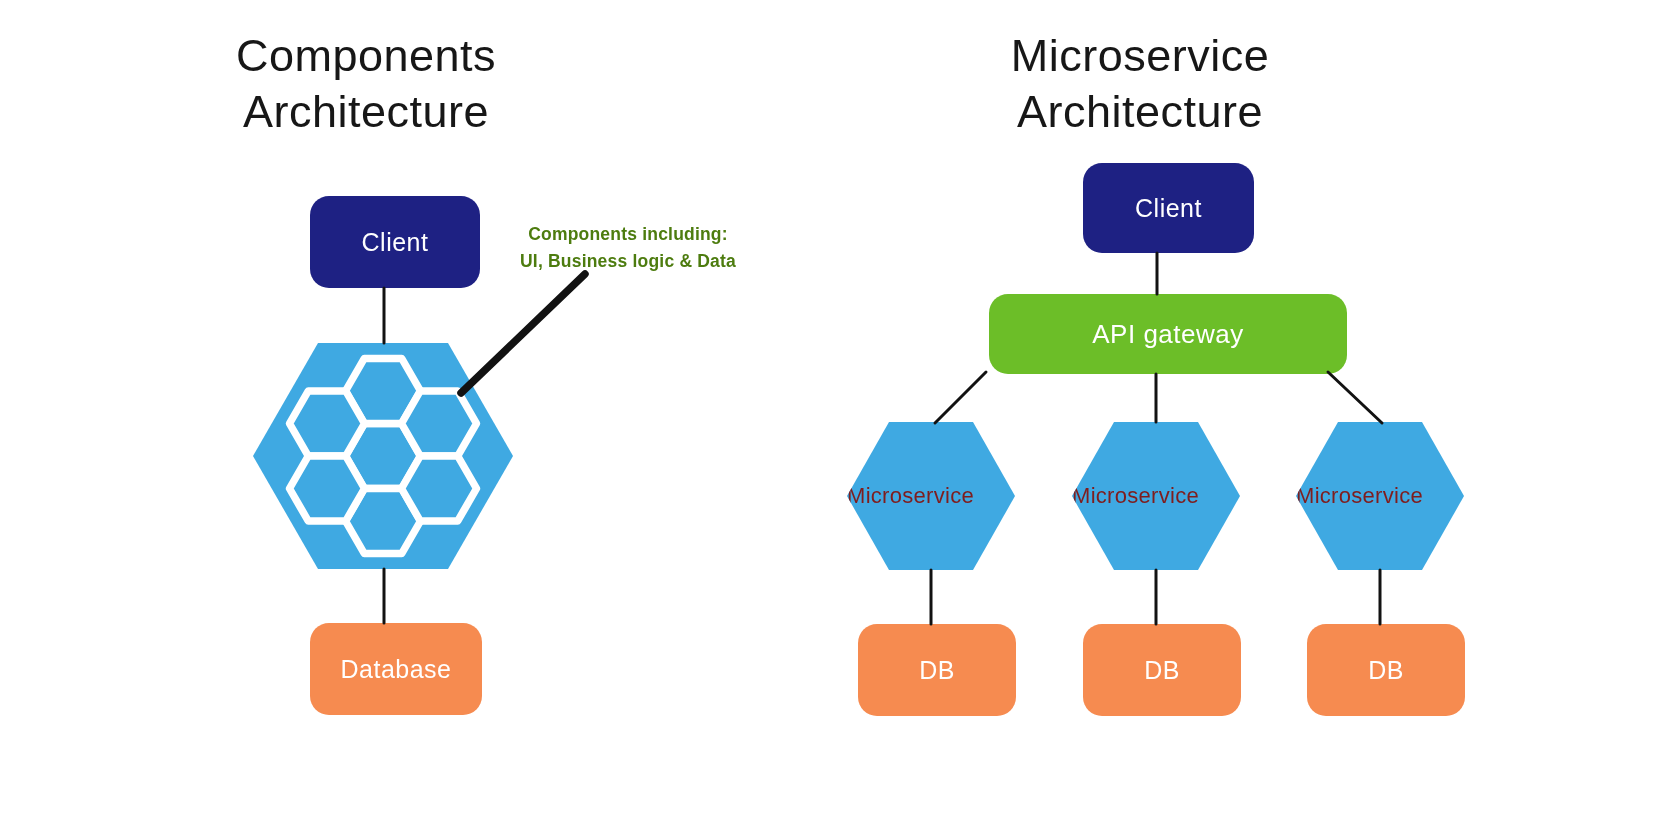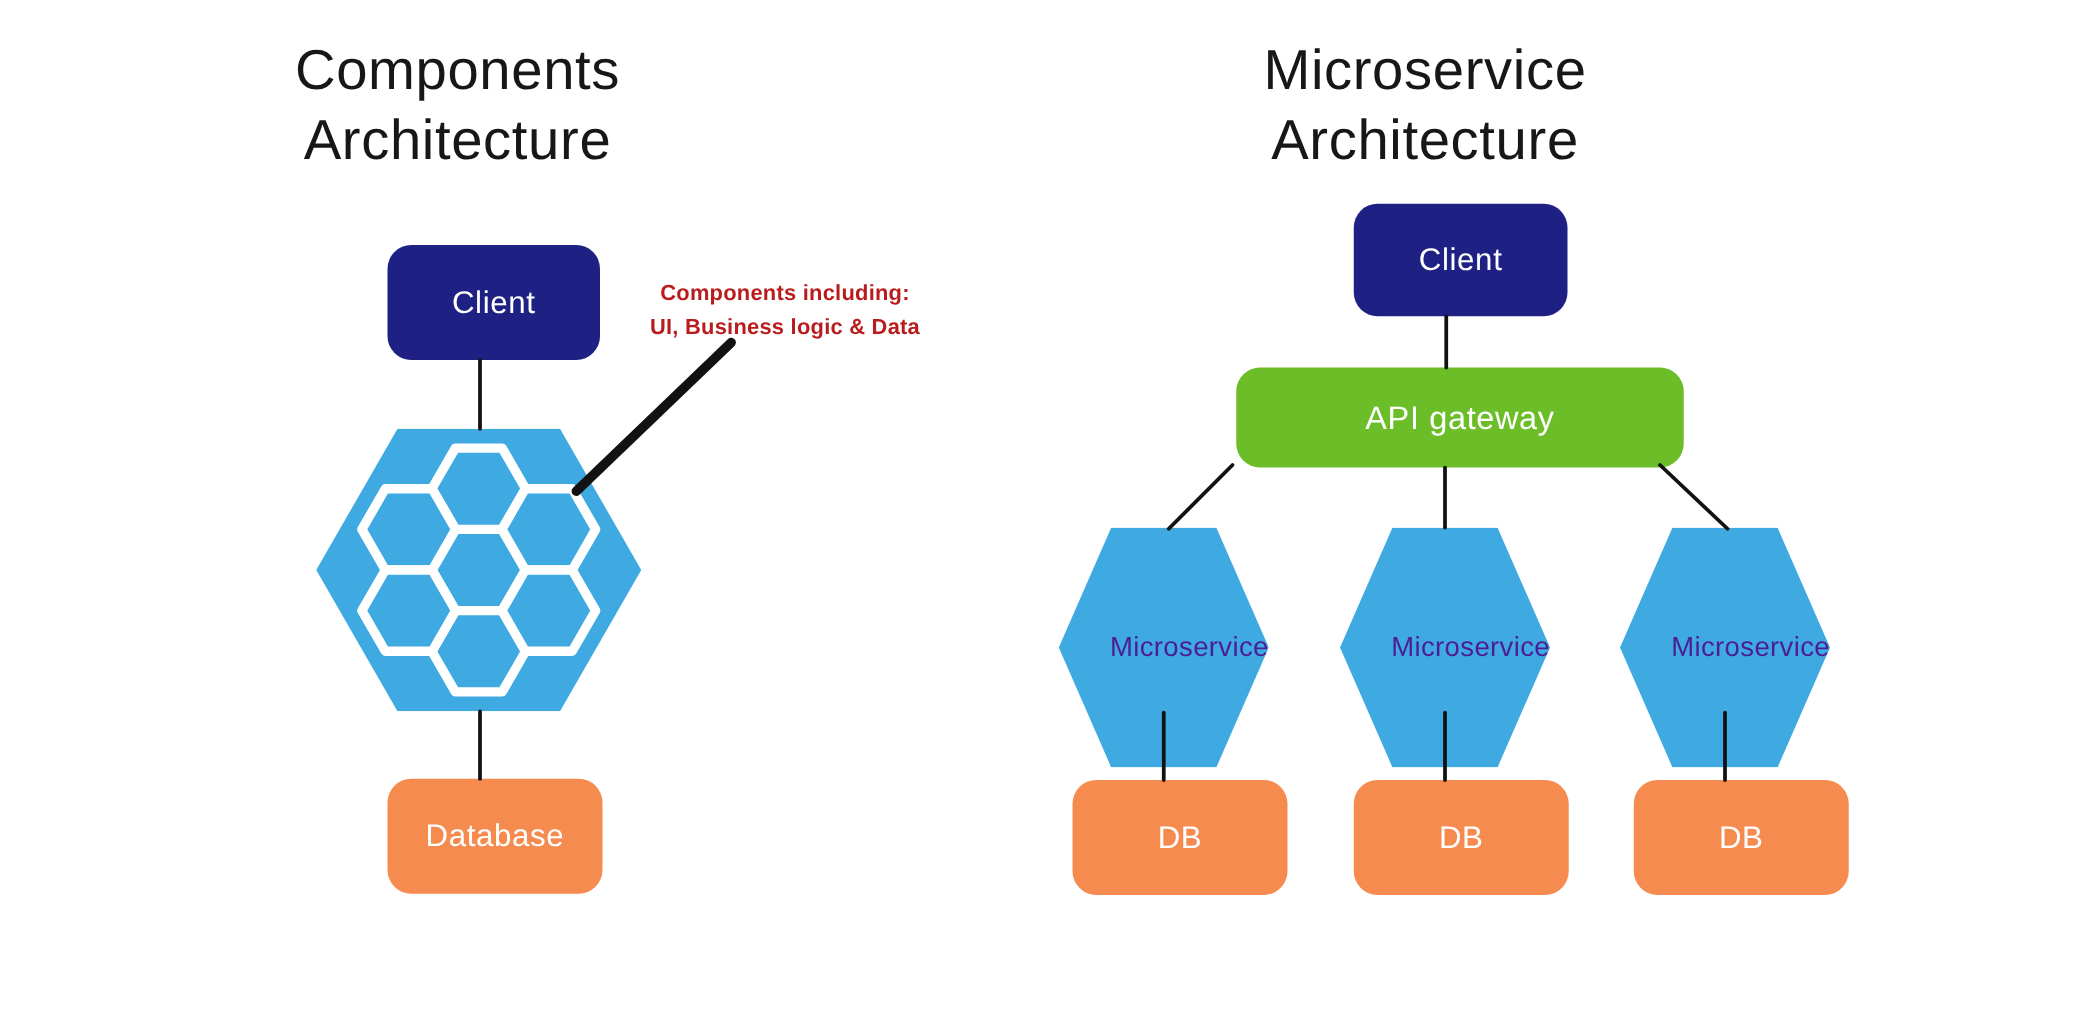--- a/index.html
+++ b/index.html
@@ -24,34 +24,34 @@
     color:#ffffff;font-weight:500;letter-spacing:.5px;margin-left:12px;
   }
   .rect{border-radius:19px;}
   .navy{background:var(--navy);}
   .green{background:var(--green);}
   .orange{background:var(--orange);}
   .client-left{left:298px;top:196px;width:170px;height:92px;font-size:25px;}
   .client-right{left:1071px;top:163px;width:171px;height:90px;font-size:25px;}
   .api{left:977px;top:294px;width:358px;height:80px;font-size:26px;}
   .database{left:298px;top:623px;width:172px;height:92px;font-size:25px;}
-  .db{top:624px;width:172px;height:92px;font-size:25px;}
+  .db{top:624px;width:158px;height:92px;font-size:25px;}
   .db.c1{left:846px;} .db.c2{left:1071px;} .db.c3{left:1295px;}
   .hexnode{
-    position:absolute;top:422px;width:168px;height:192px;
+    position:absolute;top:422px;width:168px;height:148px;
     background:var(--blue);
     clip-path:polygon(25% 0%,75% 0%,100% 50%,75% 100%,25% 100%,0% 50%);
-    display:flex;align-items:center;justify-content:flex-end;
-    color:#4c1d95;font-size:22px;font-weight:500;letter-spacing:.3px;
+    display:flex;align-items:center;justify-content:flex-start;
+    color:#7f1d1d;font-size:22px;font-weight:500;letter-spacing:.3px;
   }
   .hexnode.c1{left:847px;} .hexnode.c2{left:1072px;} .hexnode.c3{left:1296px;}
   .mono-hex{position:absolute;left:253px;top:343px;}
   .annotation{
     position:absolute;left:498px;top:221px;width:260px;text-align:center;
-    font-size:17.5px;line-height:27px;font-weight:600;color:#b91c1c;
+    font-size:17.5px;line-height:27px;font-weight:600;color:#4d7c0f;
     letter-spacing:.2px;
   }
   .wires{position:absolute;left:0;top:0;pointer-events:none;}
 </style>
 </head>
 <body>
 
 <div class="canvas">
 
   <div class="title left">Components Architecture</div>

